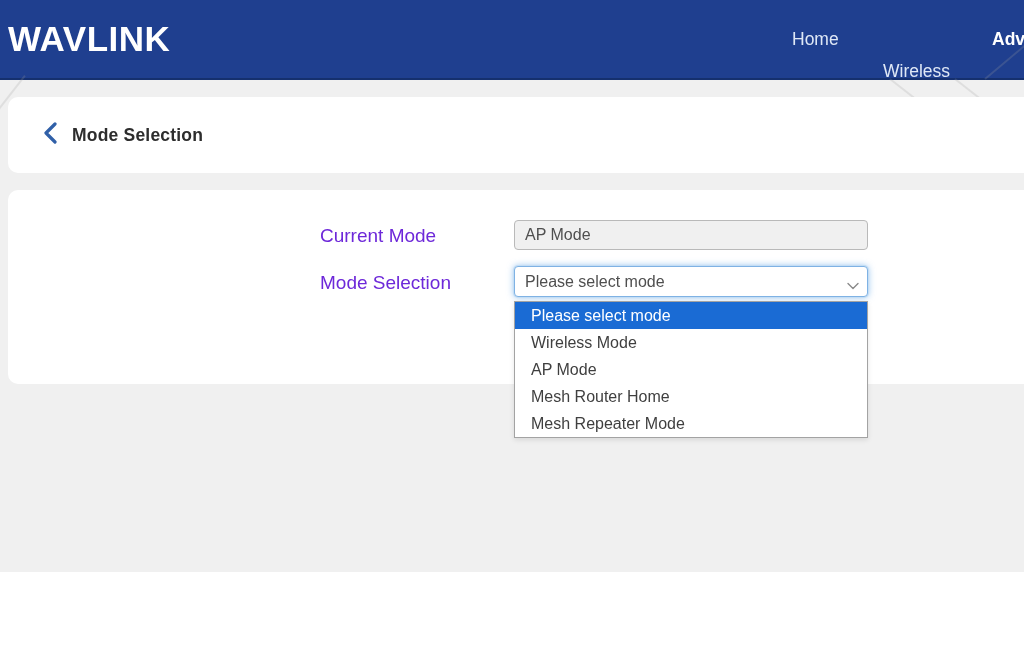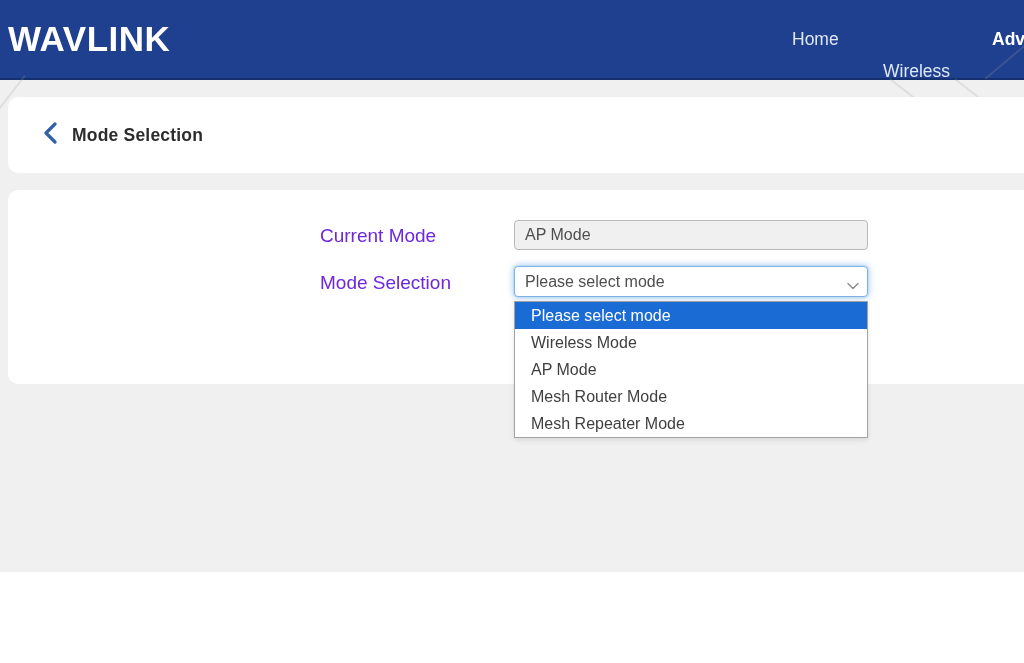--- a/index.html
+++ b/index.html
@@ -200,17 +200,17 @@
       <svg width="12" height="8" viewBox="0 0 12 8">
         <polyline points="1,1.5 6,6.5 11,1.5" fill="none" stroke="#8a8a8a" stroke-width="1.4" stroke-linecap="round" stroke-linejoin="round"></polyline>
       </svg>
     </span>
   </div>
 
   <div class="dropdown">
     <div class="option selected">Please select mode</div>
     <div class="option">Wireless Mode</div>
     <div class="option">AP Mode</div>
-    <div class="option">Mesh Router Mode</div>
+    <div class="option">Mesh Router Home</div>
     <div class="option">Mesh Repeater Mode</div>
   </div>
 
 </div>
 
 </body></html>

